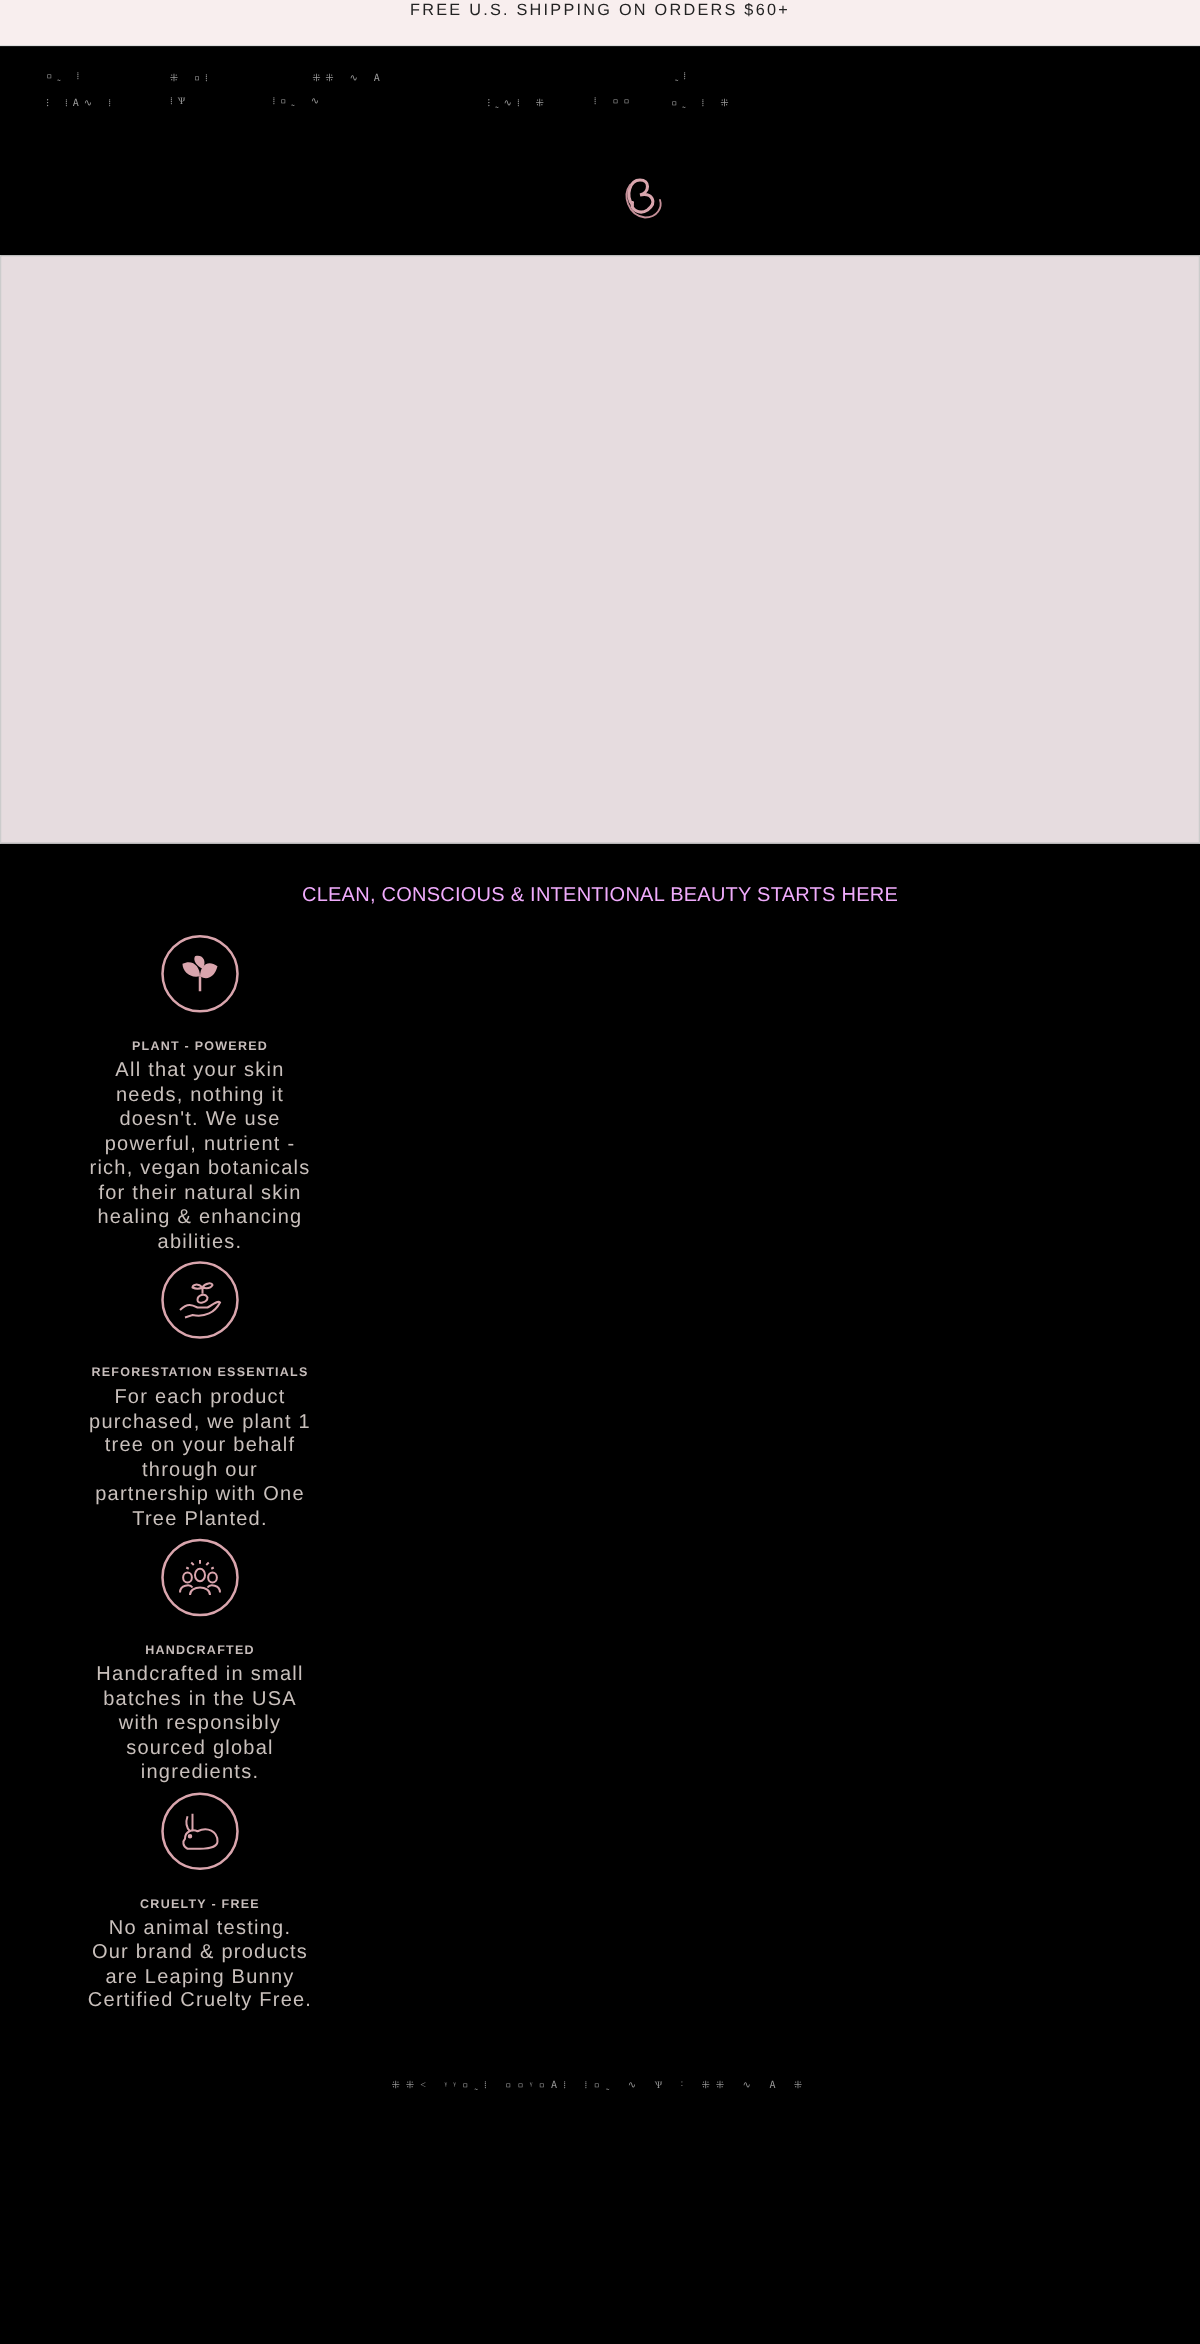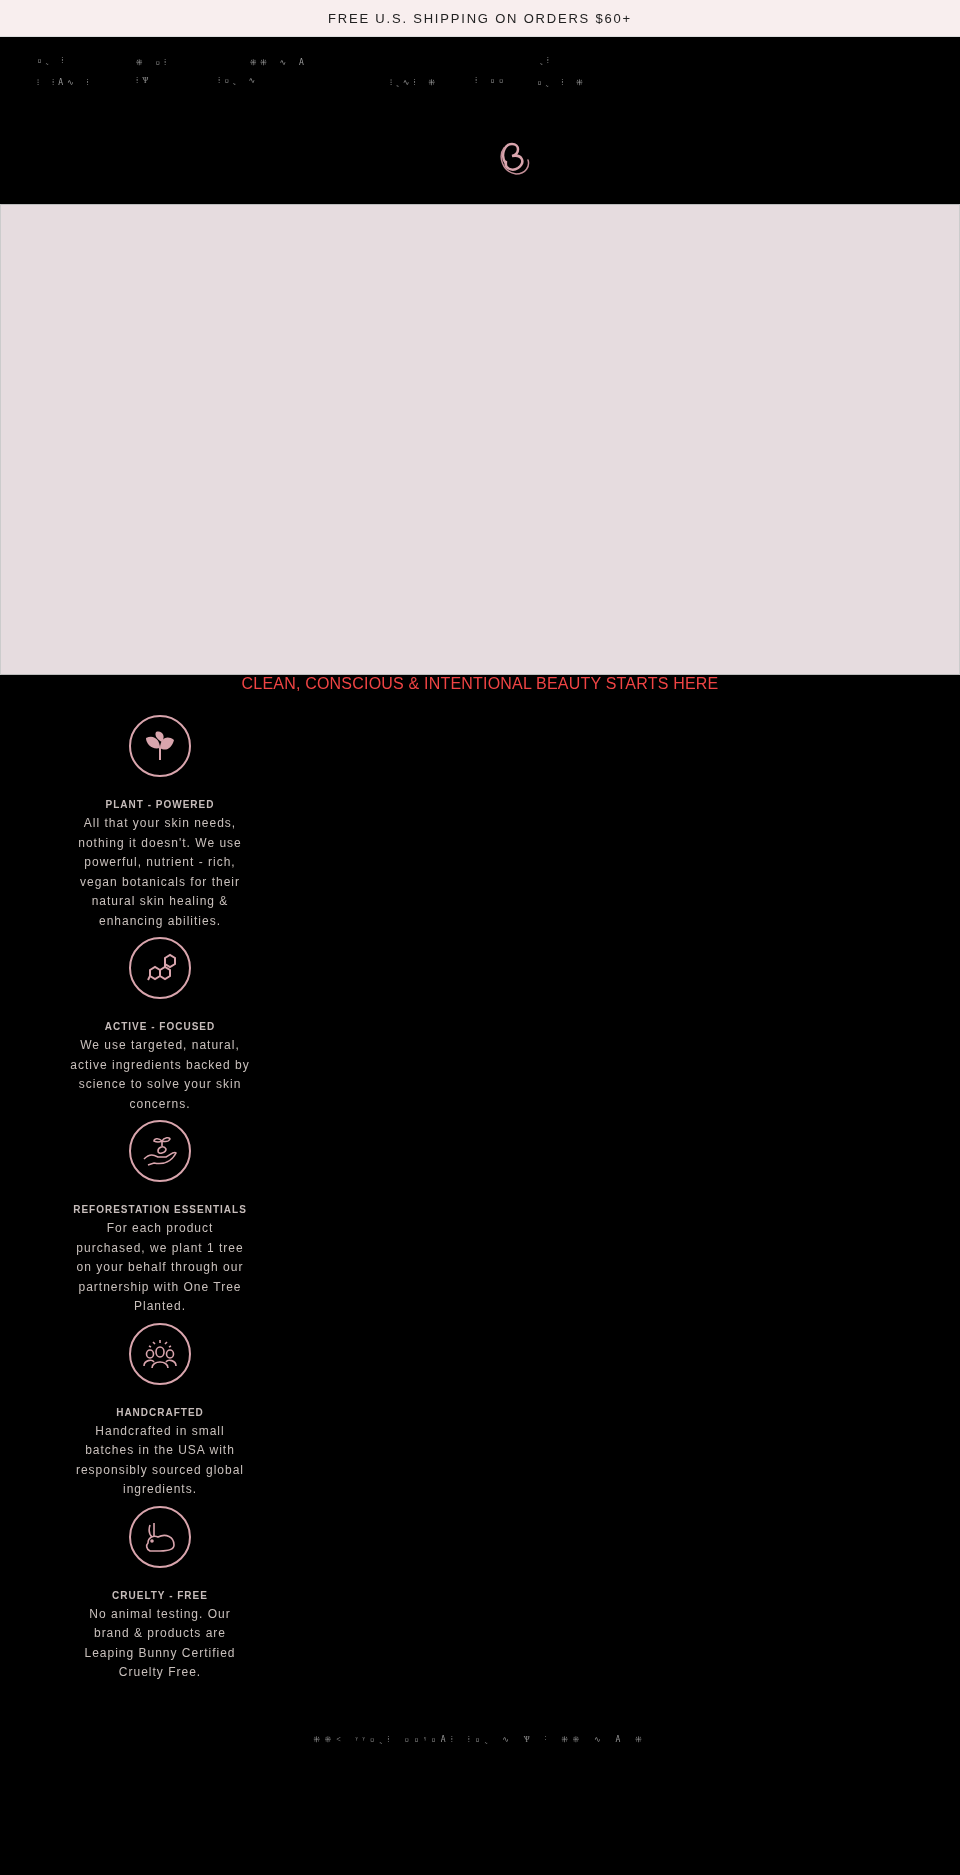--- a/index.html
+++ b/index.html
@@ -1,46 +1,46 @@
 <!DOCTYPE html>
 <html><head>
 <meta charset="utf-8">
 <style>
   * { box-sizing: border-box; margin: 0; padding: 0; }
   html, body { width: 960px; background: #000; }
   body { font-family: "Liberation Sans", sans-serif; color: #d8d0cc; }
   .announce {
-    height: 37px; background: #f8eeee; display: flex; align-items: center; justify-content: center;
+    height: 37px; background: #f8eeee; display: flex; justify-content: center;
     font-size: 13px; letter-spacing: 1.8px; color: #222; border-bottom: 1px solid #ddd;
   }
   .header { position: relative; height: 167px; background: #000; }
   .nav-item {
     position: absolute; font-size: 8px; letter-spacing: 4px; color: #cfcfcf;
     font-family: "DejaVu Sans Mono", monospace; opacity: 0.75; white-space: nowrap;
   }
   .logo { position: absolute; left: 490px; top: 97px; width: 48px; height: 48px; }
   .hero {
     height: 471px; background: #e6dcdf; border-top: 1px solid #bbb; border-bottom: 1px solid #bbb;
     border-left: 1px solid #ccc; border-right: 1px solid #ccc;
   }
   .tagline {
-    text-align: center; font-size: 16px; letter-spacing: 0.2px; color: #ef4444;
+    text-align: center; margin-top: 33px; font-size: 16px; letter-spacing: 0.2px; color: #f0abfc;
   }
   .features { width: 200px; margin-left: 60px; margin-top: 22px; }
   .feature { text-align: center; margin-bottom: 6px; }
   .icon-circle {
     width: 62px; height: 62px; border: 2px solid #d9a5ad; border-radius: 50%;
     margin: 0 auto; display: flex; align-items: center; justify-content: center;
   }
   .icon-circle svg { width: 40px; height: 40px; }
   .feature-title {
     margin-top: 22px; font-size: 10px; font-weight: bold; letter-spacing: 1px; color: #c7bdbb;
   }
   .feature-desc {
-    font-size: 12px; line-height: 19.5px; letter-spacing: 1px; color: #c9c0bc; margin-top: 4px; padding: 0 10px;
+    font-size: 16px; line-height: 19.5px; letter-spacing: 1px; color: #c9c0bc; margin-top: 4px; padding: 0 10px;
   }
   .bottom { text-align: center; margin-top: 50px; }
   .bottom .sub {
     font-size: 8px; letter-spacing: 5px; color: #bdbdbd; font-family: "DejaVu Sans Mono", monospace; opacity: .8;
   }
   .bottom .title {
     margin-top: 14px; font-size: 15px; letter-spacing: 5px; color: #888; font-weight: 300;
   }
 </style>
 </head>
@@ -81,33 +81,20 @@
           <path d="M20 22 C20 14, 26 8, 34 14 C32 22, 26 26, 20 22Z" fill="#d9a5ad"></path>
           <path d="M16 6 C22 4, 26 10, 22 16 C18 14, 14 10, 16 6Z" fill="#d9a5ad"></path>
           <path d="M20 22 L20 34" stroke="#d9a5ad" stroke-width="2"></path>
         </svg>
     </div>
     <div class="feature-title">PLANT - POWERED</div>
     <div class="feature-desc">All that your skin needs, nothing it doesn't. We use powerful, nutrient - rich, vegan botanicals for their natural skin healing &amp; enhancing abilities.</div>
   </div>
   <div class="feature">
     <div class="icon-circle">
-      <svg viewBox="0 0 40 40" fill="none" stroke="#d9a5ad" stroke-width="2">
-          <polygon points="10,22 15,19 20,22 20,28 15,31 10,28"></polygon>
-          <polygon points="20,22 25,19 30,22 30,28 25,31 20,28"></polygon>
-          <polygon points="25,10 30,7 35,10 35,16 30,19 25,16"></polygon>
-          <line x1="25" y1="19" x2="25" y2="16"></line>
-          <line x1="10" y1="28" x2="8" y2="32"></line>
-        </svg>
-    </div>
-    <div class="feature-title">ACTIVE - FOCUSED</div>
-    <div class="feature-desc">We use targeted, natural, active ingredients backed by science to solve your skin concerns.</div>
-  </div>
-  <div class="feature">
-    <div class="icon-circle">
       <svg viewBox="0 0 40 40" fill="none" stroke="#d9a5ad" stroke-width="1.6">
           <path d="M4 28 C10 22, 14 24, 18 26 L26 26 C30 24, 34 20, 36 22 C32 30, 24 34, 14 32 L8 34"></path>
           <path d="M18 20 C18 16, 24 14, 26 18 C26 22, 18 24, 18 20Z"></path>
           <path d="M22 15 L22 10 M22 10 C18 6, 14 8, 14 10 C18 12, 22 10, 22 10 M22 10 C24 6, 30 6, 30 8 C28 12, 22 10, 22 10"></path>
         </svg>
     </div>
     <div class="feature-title">REFORESTATION ESSENTIALS</div>
     <div class="feature-desc">For each product purchased, we plant 1 tree on your behalf through our partnership with One Tree Planted.</div>
   </div>
   <div class="feature">

